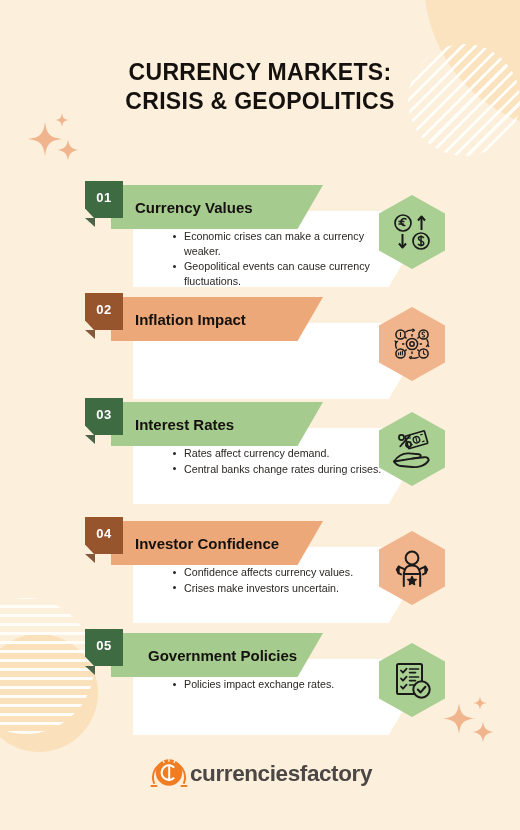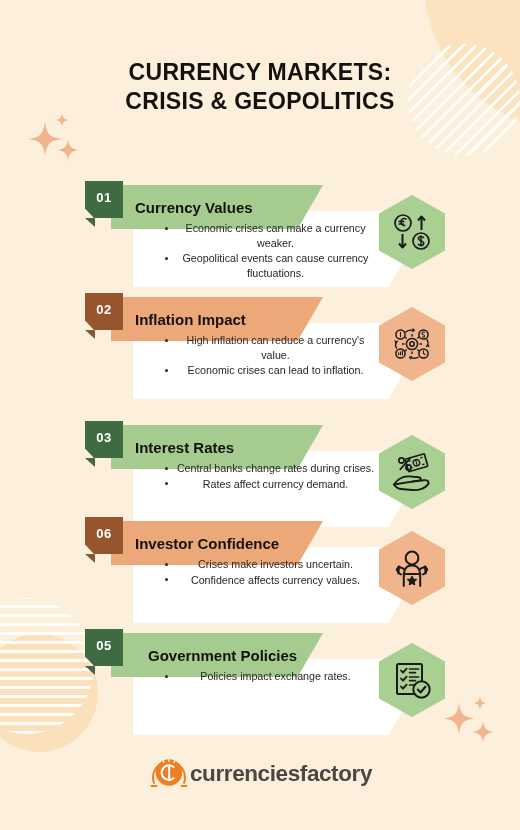--- a/index.html
+++ b/index.html
@@ -139,25 +139,24 @@
     left: 48px; top: 30px;
     width: 278px; height: 76px;
     background: #ffffff;
     clip-path: polygon(0 0, 92% 0, 100% 50%, 92% 100%, 0 100%);
     z-index: 2;
   }
   .bullets {
     position: absolute;
     left: 78px; top: 40px;
     width: 212px;
-    margin: 0;
+    margin: 8px;
     padding: 0;
     list-style: none;
     z-index: 6;
-    text-align: center;
   }
   .bullets li {
     position: relative;
     padding-left: 13px;
     font-size: 10.7px;
     line-height: 14.6px;
     color: #2a2724;
     margin-bottom: 1px;
   }
   .bullets li::before {
@@ -277,24 +276,20 @@
 
   <div class="section" style="top:293px;">
     <div class="card"></div>
     <div class="banner" style="background:#eda87a;"></div>
     <div class="banner-label" style="left:26px;">Inflation Impact</div>
     <div class="num-tab">
       <div class="tab-body" style="background:#96552c;"></div>
       <div class="tab-fold" style="background:#6e3d1f;"></div>
       <div class="num">02</div>
     </div>
-    <ul class="bullets">
-      <li>High inflation can reduce a currency's value.</li>
-      <li>Economic crises can lead to inflation.</li>
-    </ul>
     <div class="hex" style="background:#f0b58c;">
       <svg width="44" height="44" viewBox="0 0 44 44" fill="none" stroke="#1a1a1a" stroke-width="1.5">
         <g>
           <circle cx="22" cy="22" r="5.6"></circle>
           <circle cx="22" cy="22" r="2.2"></circle>
           <path d="M22 14.4 V12 M22 29.6 V32 M14.4 22 H12 M29.6 22 H32 M16.6 16.6 L15 15 M27.4 27.4 L29 29 M27.4 16.6 L29 15 M16.6 27.4 L15 29" stroke-width="1.4"></path>
         </g>
         <circle cx="10.5" cy="12.5" r="4.6"></circle>
         <path d="M10.5 10 V15" stroke-width="1.1"></path>
         <circle cx="33.5" cy="12.5" r="4.6"></circle>
@@ -308,32 +303,32 @@
         <path d="M36.6 16.8 C38.1 19 38.4 21.8 37.6 24.2" stroke-width="1.3"></path>
         <path d="M36.2 24.9 L37.7 22.8 L39.1 25" stroke-width="1.3" stroke-linejoin="round"></path>
         <path d="M28.6 35.2 C26.2 36.4 23.4 36.5 21 35.6" stroke-width="1.3"></path>
         <path d="M21.4 37.1 L19.5 35.4 L21.9 34.3" stroke-width="1.3" stroke-linejoin="round"></path>
         <path d="M6.6 26.8 C5.4 24.5 5.3 21.7 6.2 19.3" stroke-width="1.3"></path>
         <path d="M7.8 18.9 L6.1 20.7 L4.8 18.5" stroke-width="1.3" stroke-linejoin="round"></path>
       </svg>
     </div>
   </div>
 
-  <div class="section" style="top:421px;">
+  <div class="section" style="top:398px;">
     <div class="card"></div>
     <div class="banner" style="background:#a6cb8f;"></div>
     <div class="banner-label" style="left:26px;">Interest Rates</div>
     <div class="num-tab">
       <div class="tab-body" style="background:#3f6b43;"></div>
       <div class="tab-fold" style="background:#2c4b2f;"></div>
       <div class="num">03</div>
     </div>
     <ul class="bullets">
+      <li>Rates affect currency demand.</li>
       <li>Central banks change rates during crises.</li>
-      <li>Rates affect currency demand.</li>
     </ul>
     <div class="hex" style="background:#a9cf92;">
       <svg width="44" height="42" viewBox="0 0 44 42" fill="none" stroke="#1a1a1a" stroke-width="1.7" stroke-linejoin="round" stroke-linecap="round">
         <g transform="rotate(-16 24 14)">
           <rect x="17" y="6" width="20" height="13" rx="1"></rect>
           <circle cx="27" cy="12.5" r="3.2" stroke-width="1.4"></circle>
           <path d="M27 9.8 V15.2" stroke-width="1.1"></path>
           <path d="M20 9 h1.6 M20 16 h1.6 M32.4 9 H34 M32.4 16 H34" stroke-width="1.2"></path>
         </g>
         <g stroke-width="1.7">
@@ -347,25 +342,25 @@
     </div>
   </div>
 
   <div class="section" style="top:517px;">
     <div class="card"></div>
     <div class="banner" style="background:#eda87a;"></div>
     <div class="banner-label" style="left:26px;">Investor Confidence</div>
     <div class="num-tab">
       <div class="tab-body" style="background:#96552c;"></div>
       <div class="tab-fold" style="background:#6e3d1f;"></div>
-      <div class="num">06</div>
+      <div class="num">04</div>
     </div>
     <ul class="bullets">
+      <li>Confidence affects currency values.</li>
       <li>Crises make investors uncertain.</li>
-      <li>Confidence affects currency values.</li>
     </ul>
     <div class="hex" style="background:#f0b58c;">
       <svg width="44" height="42" viewBox="0 0 44 42" fill="none" stroke="#1a1a1a" stroke-width="2" stroke-linejoin="round" stroke-linecap="round">
         <circle cx="22" cy="11" r="6.4"></circle>
         <path d="M22 18.6 C18.2 18.6 15.4 20.6 14.6 23.6 L13.8 27 H30.2 L29.4 23.6 C28.6 20.6 25.8 18.6 22 18.6 Z"></path>
         <path d="M14.8 22.4 L8.8 19.6 L8.6 26.2 L11 27.4"></path>
         <path d="M29.2 22.4 L35.2 19.6 L35.4 26.2 L33 27.4"></path>
         <path d="M8.8 19.6 L6.8 22.6 L8.6 26.2"></path>
         <path d="M35.2 19.6 L37.2 22.6 L35.4 26.2"></path>
         <path d="M13.8 27 V39 M30.2 27 V39"></path>

